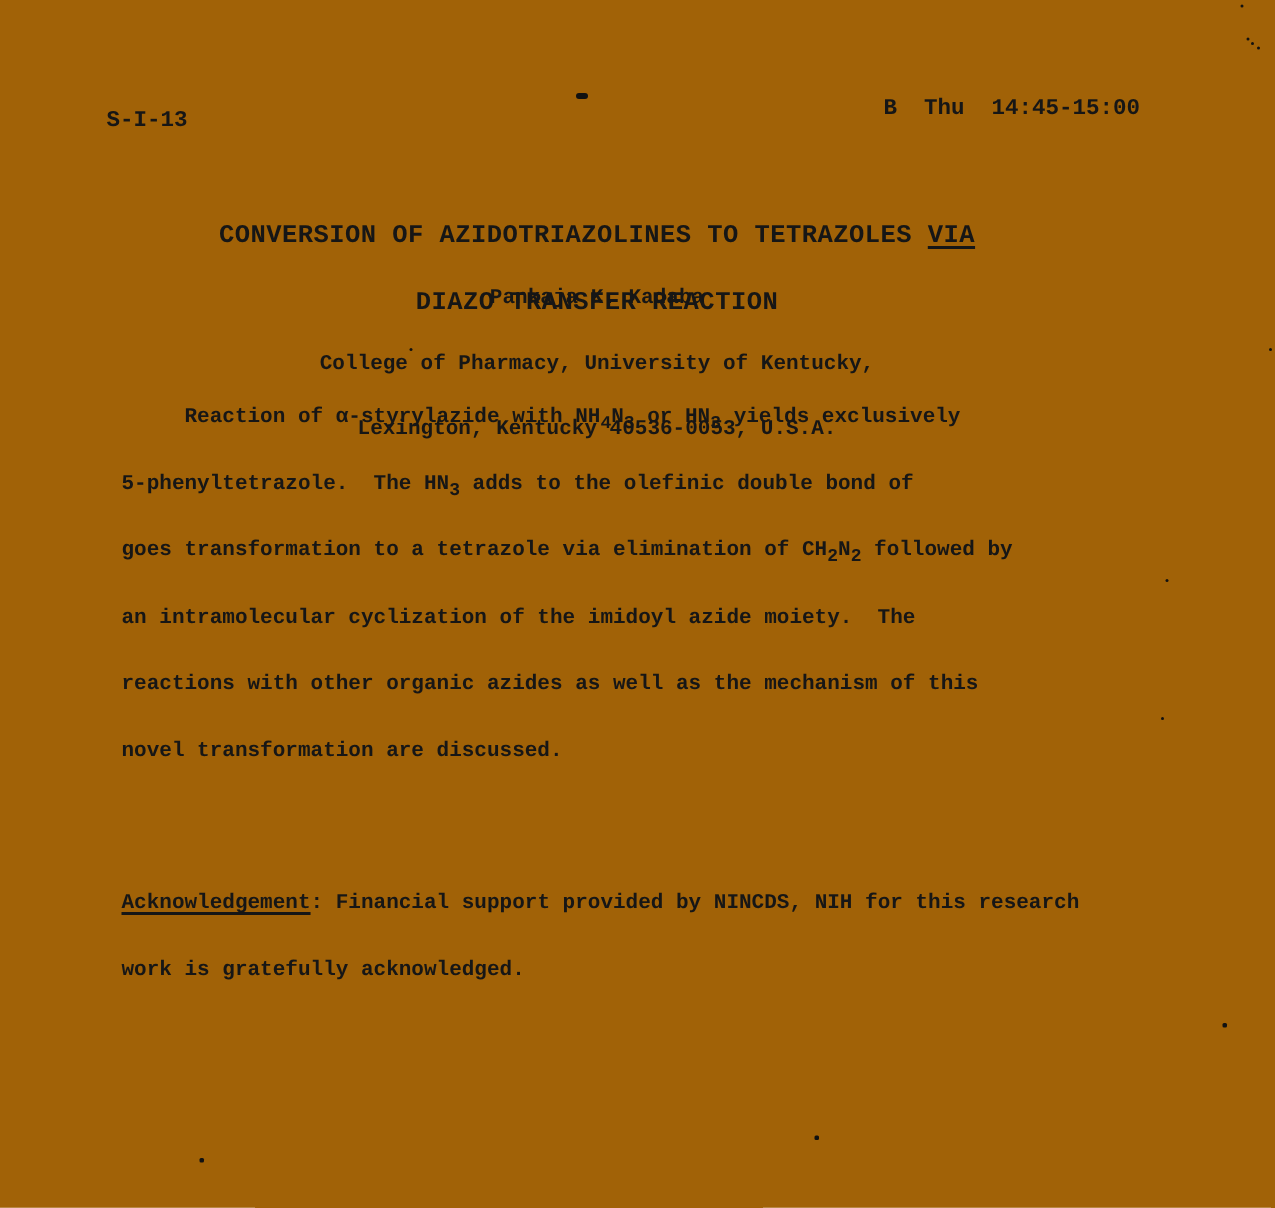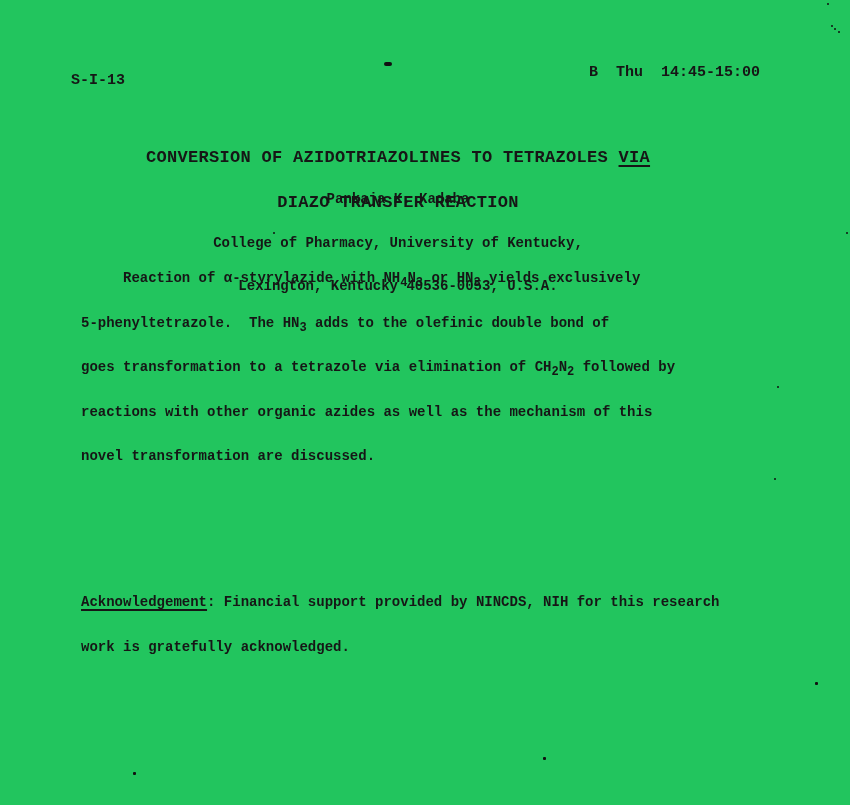--- a/index.html
+++ b/index.html
@@ -1,20 +1,20 @@
 <!DOCTYPE html>
 <html><head>
 <meta charset="utf-8">
 <style>
   html, body { margin: 0; padding: 0; }
   .page {
     position: relative;
     width: 850px;
     height: 805px;
-    background: #22c55e;
+    background: #a16207;
     overflow: hidden;
     font-family: "Liberation Mono", "DejaVu Sans Mono", monospace;
     font-weight: bold;
     color: #161616;
   }
   .hdr-left {
     position: absolute; left: 71px; top: 73px;
     font-size: 15px; line-height: 16px; white-space: pre;
   }
   .hdr-right {
@@ -68,20 +68,21 @@
   <div class="author-block">
     <div>Pankaja K. Kadaba</div>
     <div>College of Pharmacy, University of Kentucky,</div>
     <div>Lexington, Kentucky 40536-0053, U.S.A.</div>
   </div>
 
   <div class="abstract-block">
       <div class="tline indent"><span>Reaction of α-styrylazide with NH</span><span class="subsc">4</span><span>N</span><span class="subsc">3</span><span> or HN</span><span class="subsc">3</span><span> yields exclusively</span></div>
       <div class="tline"><span>5-phenyltetrazole.  The HN</span><span class="subsc">3</span><span> adds to the olefinic double bond of</span></div>
       <div class="tline"><span>goes transformation to a tetrazole via elimination of CH</span><span class="subsc">2</span><span>N</span><span class="subsc">2</span><span> followed by</span></div>
+      <div class="tline"><span>an intramolecular cyclization of the imidoyl azide moiety.  The</span></div>
       <div class="tline"><span>reactions with other organic azides as well as the mechanism of this</span></div>
       <div class="tline"><span>novel transformation are discussed.</span></div>
     </div>
 
   <div class="ack-block">
       <div class="tline"><span class="u">Acknowledgement</span><span>: Financial support provided by NINCDS, NIH for this research</span></div>
       <div class="tline"><span>work is gratefully acknowledged.</span></div>
     </div>
 
   <div class="speck dash" style="left:384px;top:62px"></div>

